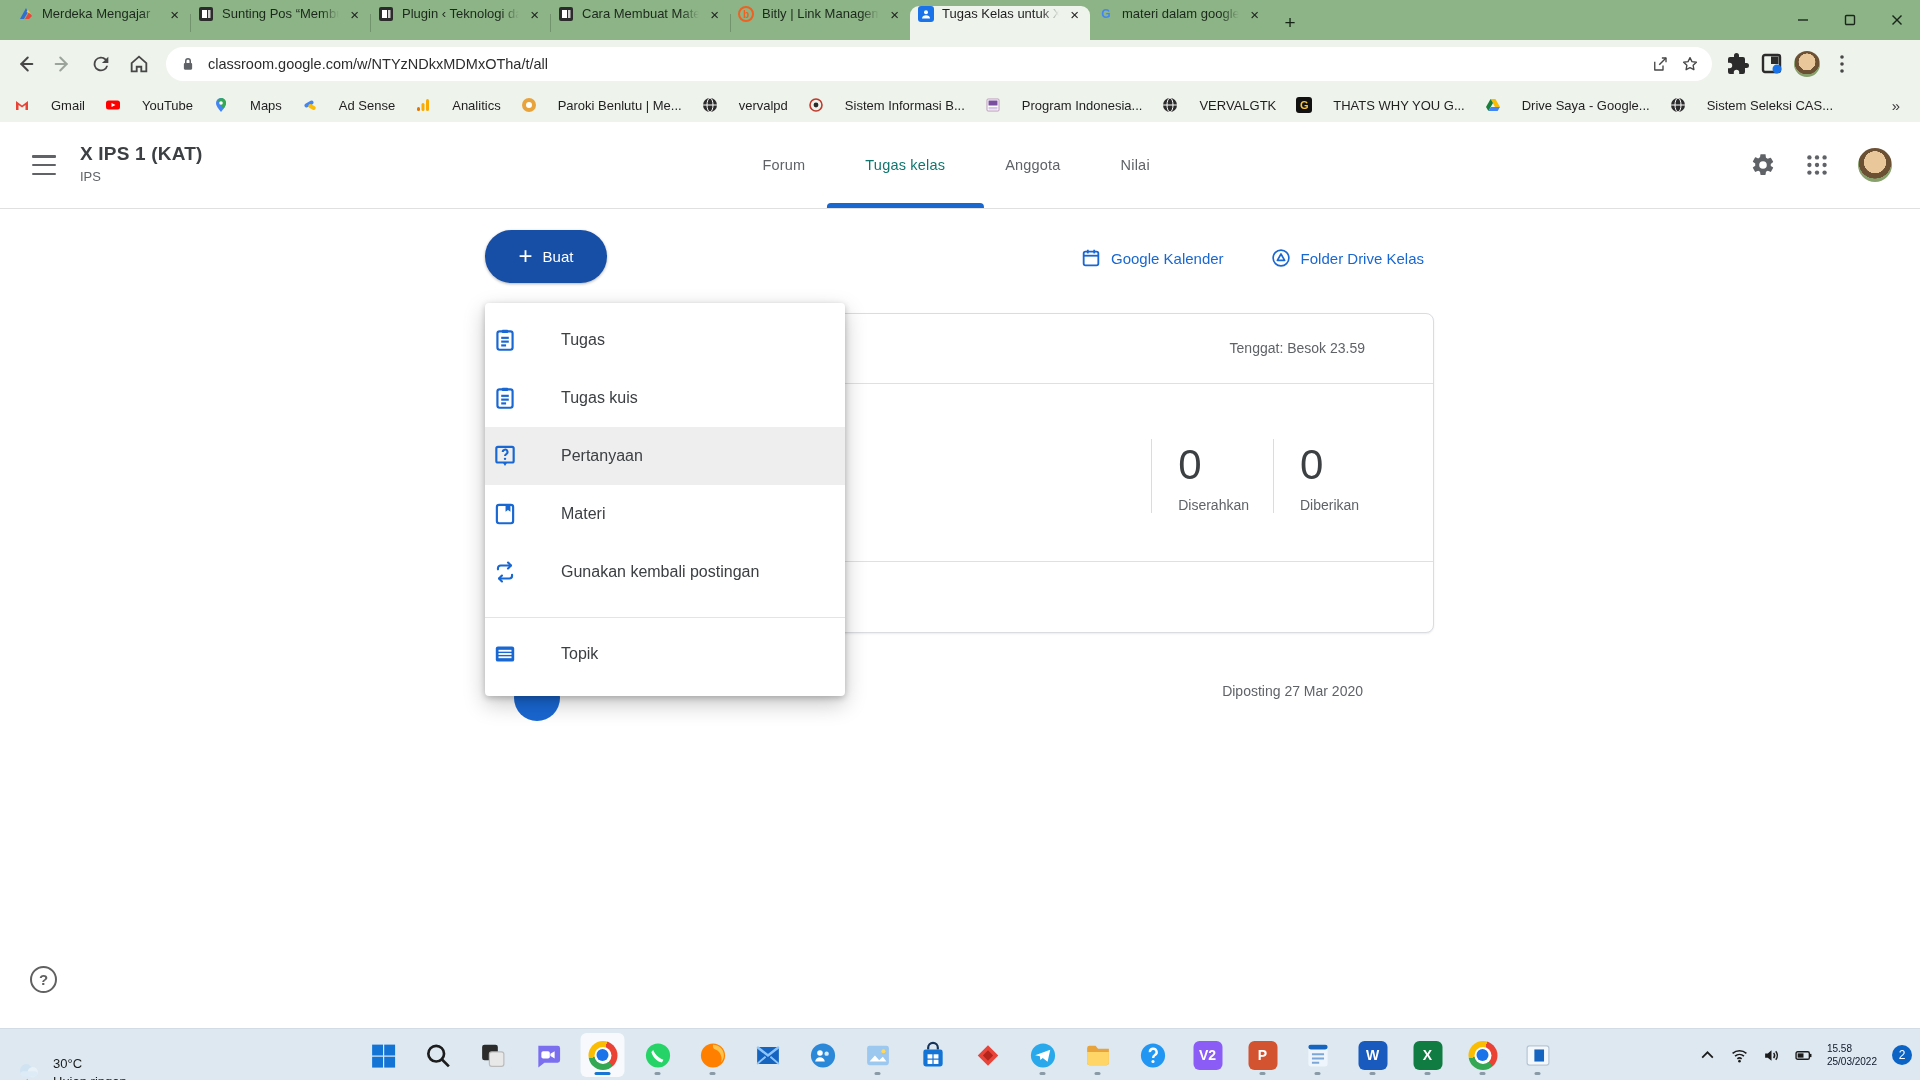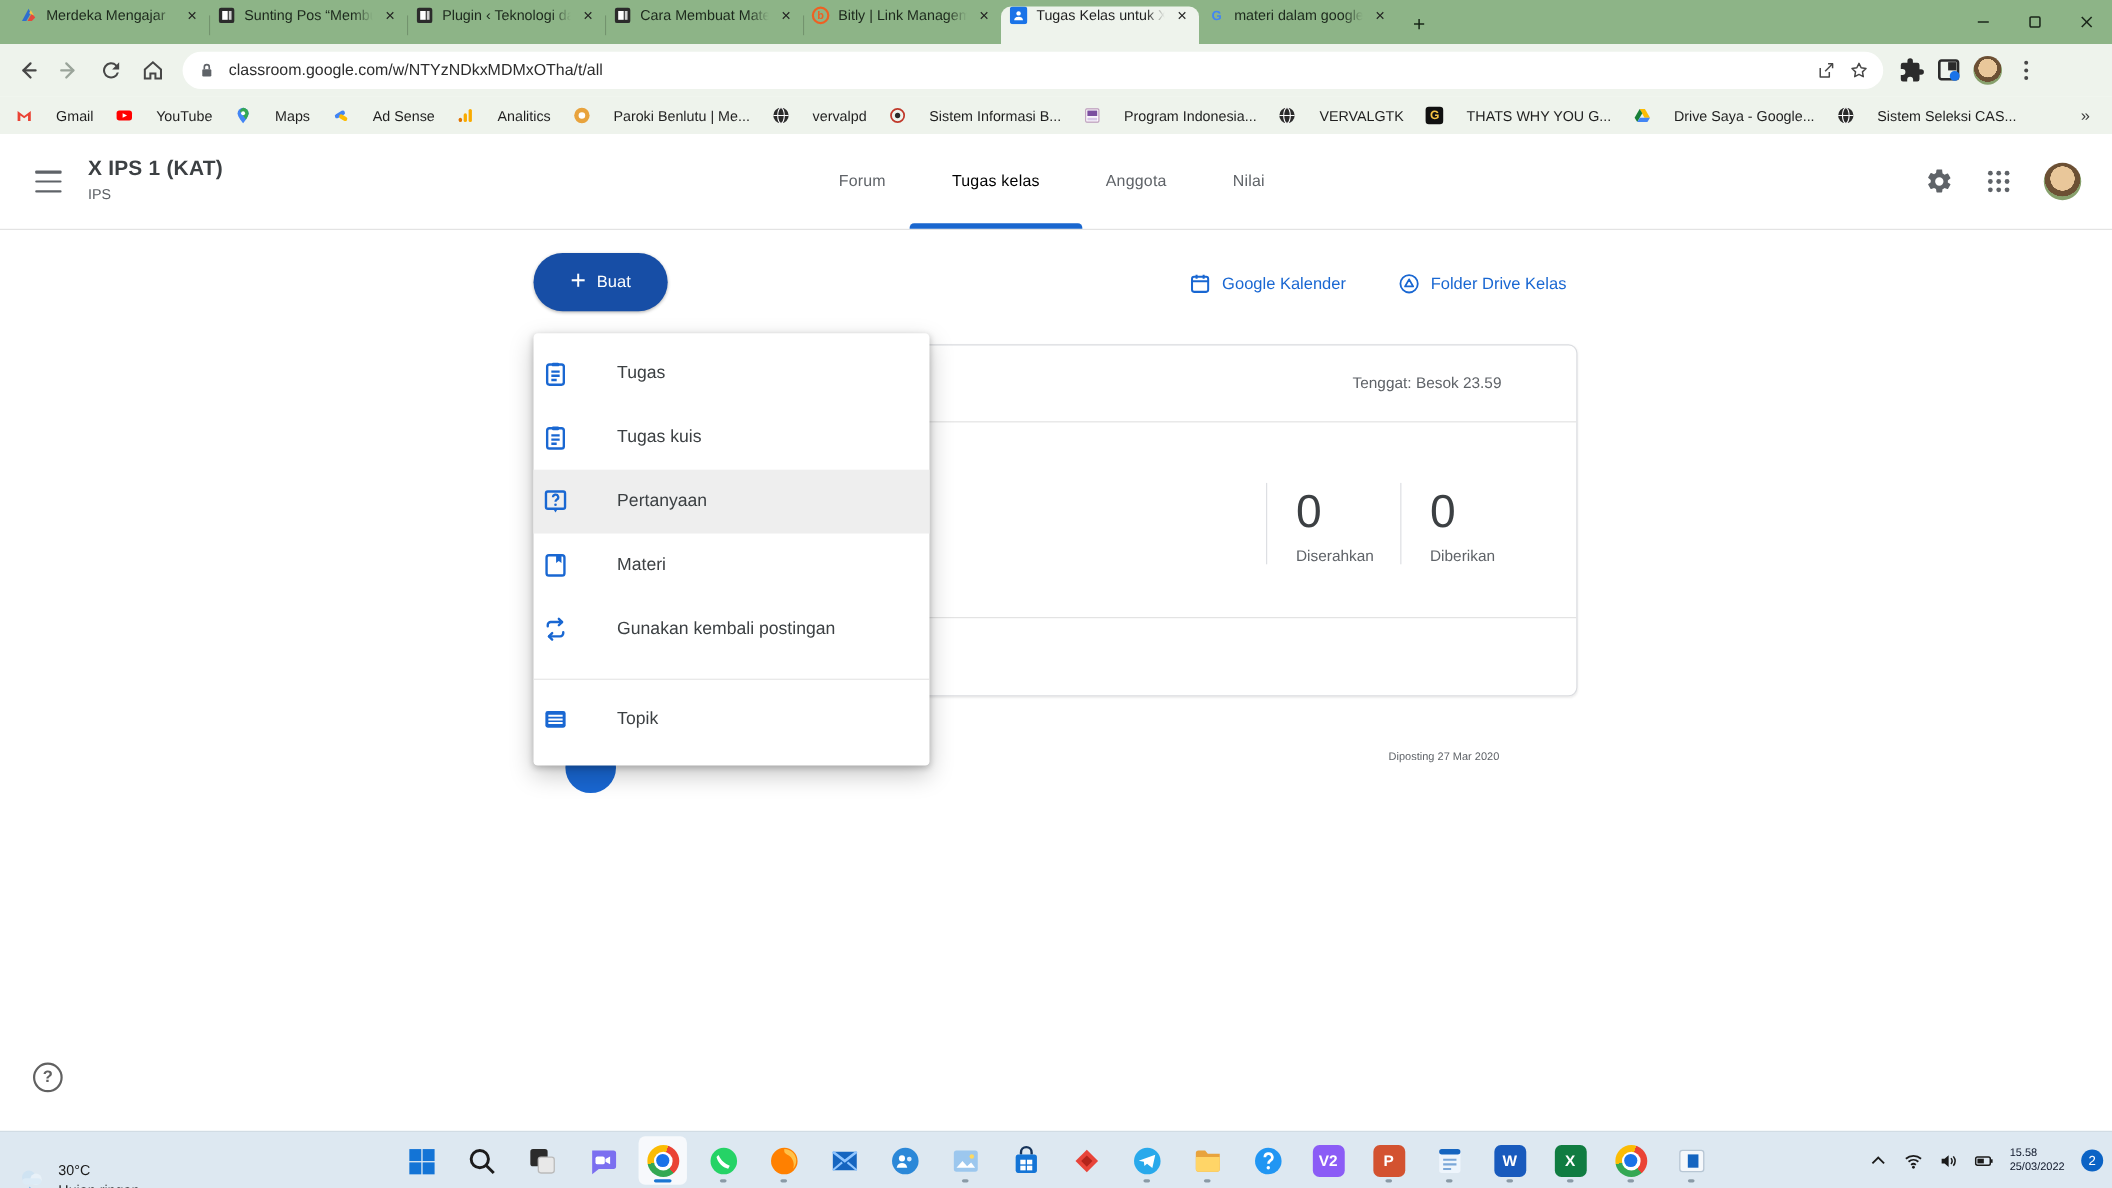--- a/index.html
+++ b/index.html
@@ -41,21 +41,21 @@
   
   .page{position:relative;height:906px;background:#fff}
   .gc-header{position:relative;height:87px;border-bottom:1px solid #e0e0e0}
   .hamburger{position:absolute;left:32px;top:33px;width:24px;height:20px;display:flex;flex-direction:column;justify-content:space-between}
   .hamburger i{height:2.5px;background:#5f6368;border-radius:1px}
   .course{position:absolute;left:80px;top:21px}
   .course-title{font-size:19px;font-weight:700;color:#3c4043;letter-spacing:.2px}
   .course-sub{font-size:13px;color:#5f6368;margin-top:4px}
   .gc-nav{position:absolute;left:50%;top:0;transform:translateX(-51%);height:100%;display:flex;gap:60px}
   .gc-tab{position:relative;height:100%;display:flex;align-items:center;font-size:14.5px;font-weight:500;color:#5f6368;letter-spacing:.2px}
-  .gc-tab.active{color:#000000}
+  .gc-tab.active{color:#0f766e}
   .gc-tab.active .underline{position:absolute;left:50%;transform:translateX(-50%);bottom:0;width:157px;height:5px;background:#1a67cf;border-radius:4px 4px 0 0}
   .gc-hicons{position:absolute;right:28px;top:0;height:100%;display:flex;align-items:center;gap:28px}
   .gc-hicons .ic{width:26px;height:26px;display:flex;align-items:center;justify-content:center}
   .avatar-lg{width:34px;height:34px;border-radius:50%;background:radial-gradient(circle at 50% 42%,#e9c79a 0 42%,#6c5034 43% 62%,#87a06c 63%)}
 
   .create-btn{position:absolute;left:485px;top:108px;width:122px;height:53px;border-radius:27px;background:#174ea6;color:#fff;display:flex;align-items:center;justify-content:center;gap:10px;font-size:15px;font-weight:500;box-shadow:0 1px 3px rgba(0,0,0,.3)}
   .create-btn .plus{font-size:24px;font-weight:400;line-height:1;margin-top:-2px}
 
   .top-links{position:absolute;top:125px;right:496px;display:flex;gap:46px}
   .tlink{display:flex;align-items:center;gap:9px;color:#1967d2;font-size:15px;font-weight:500}
@@ -64,21 +64,21 @@
   .work-card{position:absolute;left:513px;top:191px;width:921px;height:320px;background:#fff;border:1px solid #dadce0;border-radius:8px;box-shadow:0 1px 2px rgba(0,0,0,.08)}
   .wc-head{position:relative;height:70px;border-bottom:1px solid #e0e0e0}
   .wc-due{position:absolute;right:68px;top:26px;font-size:14px;color:#5f6368}
   .wc-stats{position:absolute;right:42px;top:125px;display:flex}
   .stat{border-left:1px solid #dadce0;padding:2px 24px 0 26px;min-width:118px}
   .stat-num{font-size:42px;color:#3c4043}
   .stat-label{font-size:14px;color:#5f6368;margin-top:8px}
   .wc-foot{position:absolute;left:0;right:0;top:247px;border-top:1px solid #e0e0e0;height:72px}
 
   .post-circle{position:absolute;left:514px;top:553px;width:46px;height:46px;border-radius:50%;background:#1967d2;z-index:3}
-  .posted-date{position:absolute;top:561px;right:557px;font-size:10px;color:#5f6368}
+  .posted-date{position:absolute;top:561px;right:557px;font-size:14px;color:#5f6368}
 
   .menu{position:absolute;left:485px;top:181px;width:360px;background:#fff;border-radius:4px;box-shadow:0 2px 6px rgba(0,0,0,.22),0 8px 22px rgba(0,0,0,.22);padding:8px 0 13px;z-index:10}
   .mi{height:58px;display:flex;align-items:center;padding-left:7px}
   .mi.hover{background:#eeeeee}
   .mi .micon{width:26px;height:26px;flex:0 0 auto;display:flex;align-items:center;justify-content:center}
   .mi .micon svg{width:26px;height:26px}
   .mi .mlabel{margin-left:43px;font-size:16px;color:#3c4043}
   .menu-divider{height:1px;background:#e4e4e4;margin:16px 0 7px}
 
   .help-fab{position:absolute;left:30px;top:844px;width:27px;height:27px;border:2px solid #616161;border-radius:50%;color:#616161;font-size:15px;font-weight:bold;display:flex;align-items:center;justify-content:center}

